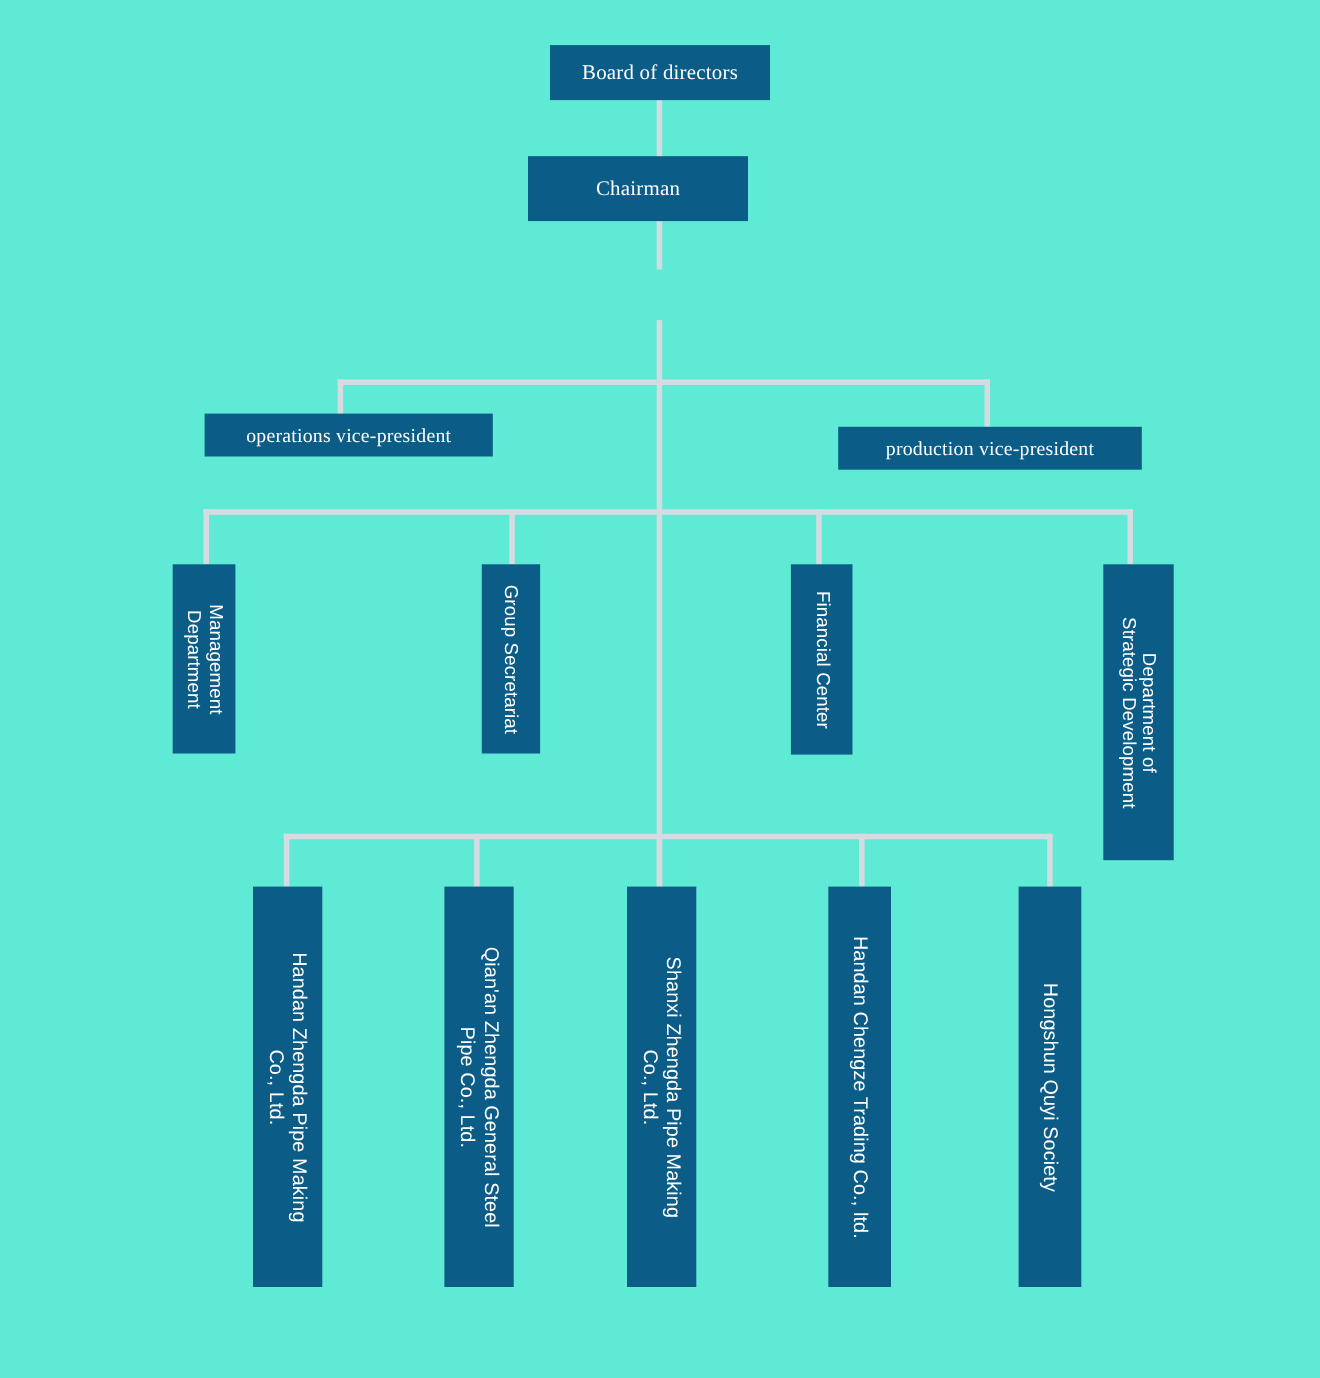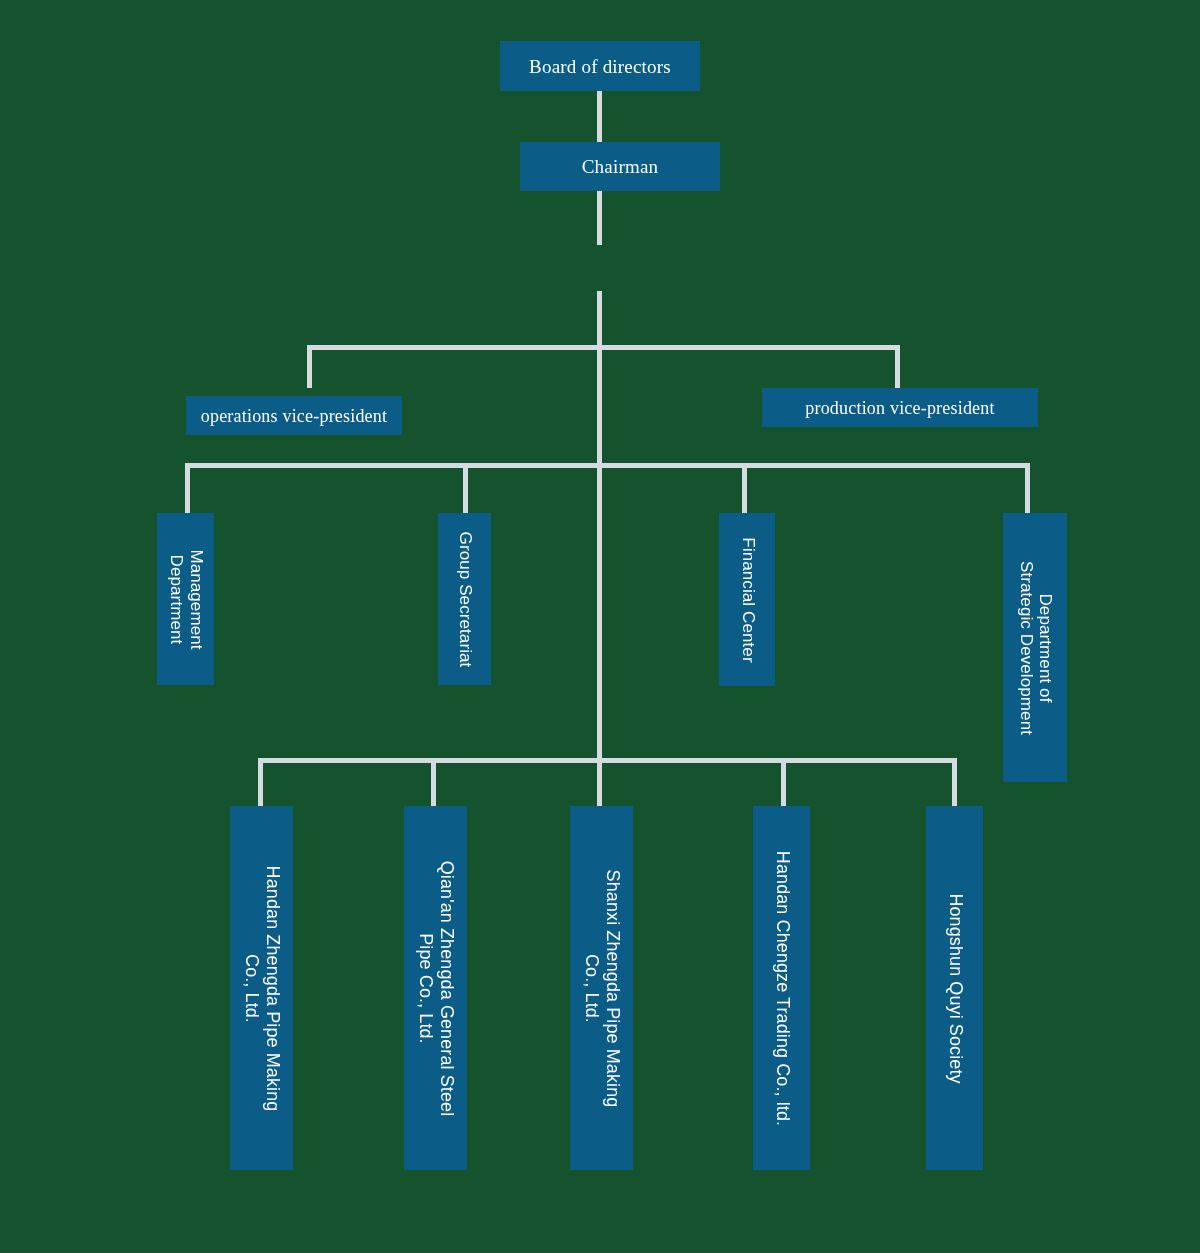--- a/index.html
+++ b/index.html
@@ -5,21 +5,21 @@
 <style>
   html,body{margin:0;padding:0;background:#ffffff;}
   body{
     font-family:"Liberation Sans", sans-serif;
     -webkit-font-smoothing:antialiased;
   }
   #chart-root{
     position:relative;
     width:1200px;
     height:1253px;
-    background:#14532d;
+    background:#5eead4;
     overflow:hidden;
   }
 
   
   .conn{
     position:absolute;
     background:#d5dce1;
   }
   .conn.v{ width:5px; }
   .conn.h{ height:5px; }
@@ -95,26 +95,26 @@
   <div class="conn v" style="left:258px; top:758px; height:48px;"></div>
   <div class="conn v" style="left:431px; top:758px; height:48px;"></div>
   <div class="conn v" style="left:597px; top:758px; height:48px;"></div>
   <div class="conn v" style="left:781px; top:758px; height:48px;"></div>
   <div class="conn v" style="left:952px; top:758px; height:48px;"></div>
 
   <div class="node horiz fs-top" style="left:500px; top:41px; width:200px; height:50px;">
     <span class="lbl">Board of directors</span>
   </div>
 
-  <div class="node horiz fs-top" style="left:520px; top:142px; width:200px; height:49px;">
+  <div class="node horiz fs-top" style="left:480px; top:142px; width:200px; height:59px;">
     <span class="lbl">Chairman</span>
   </div>
 
 
-  <div class="node horiz fs-vp" style="left:186px; top:396px; width:216px; height:39px;align-items:center;">
+  <div class="node horiz fs-vp" style="left:186px; top:376px; width:262px; height:39px;align-items:center;">
     <span class="lbl">operations vice-president</span>
   </div>
 
   <div class="node horiz fs-vp" style="left:762px; top:388px; width:276px; height:39px;">
     <span class="lbl">production vice-president</span>
   </div>
 
   <div class="node vert fs-dept" style="left:157px; top:513px; width:57px; height:172px;">
     <span class="lbl" style="width: 172px; height: 57px; display: flex; align-items: center; justify-content: center; position: absolute; left: -57.5px; top: 57.5px;">Management
 Department</span>

